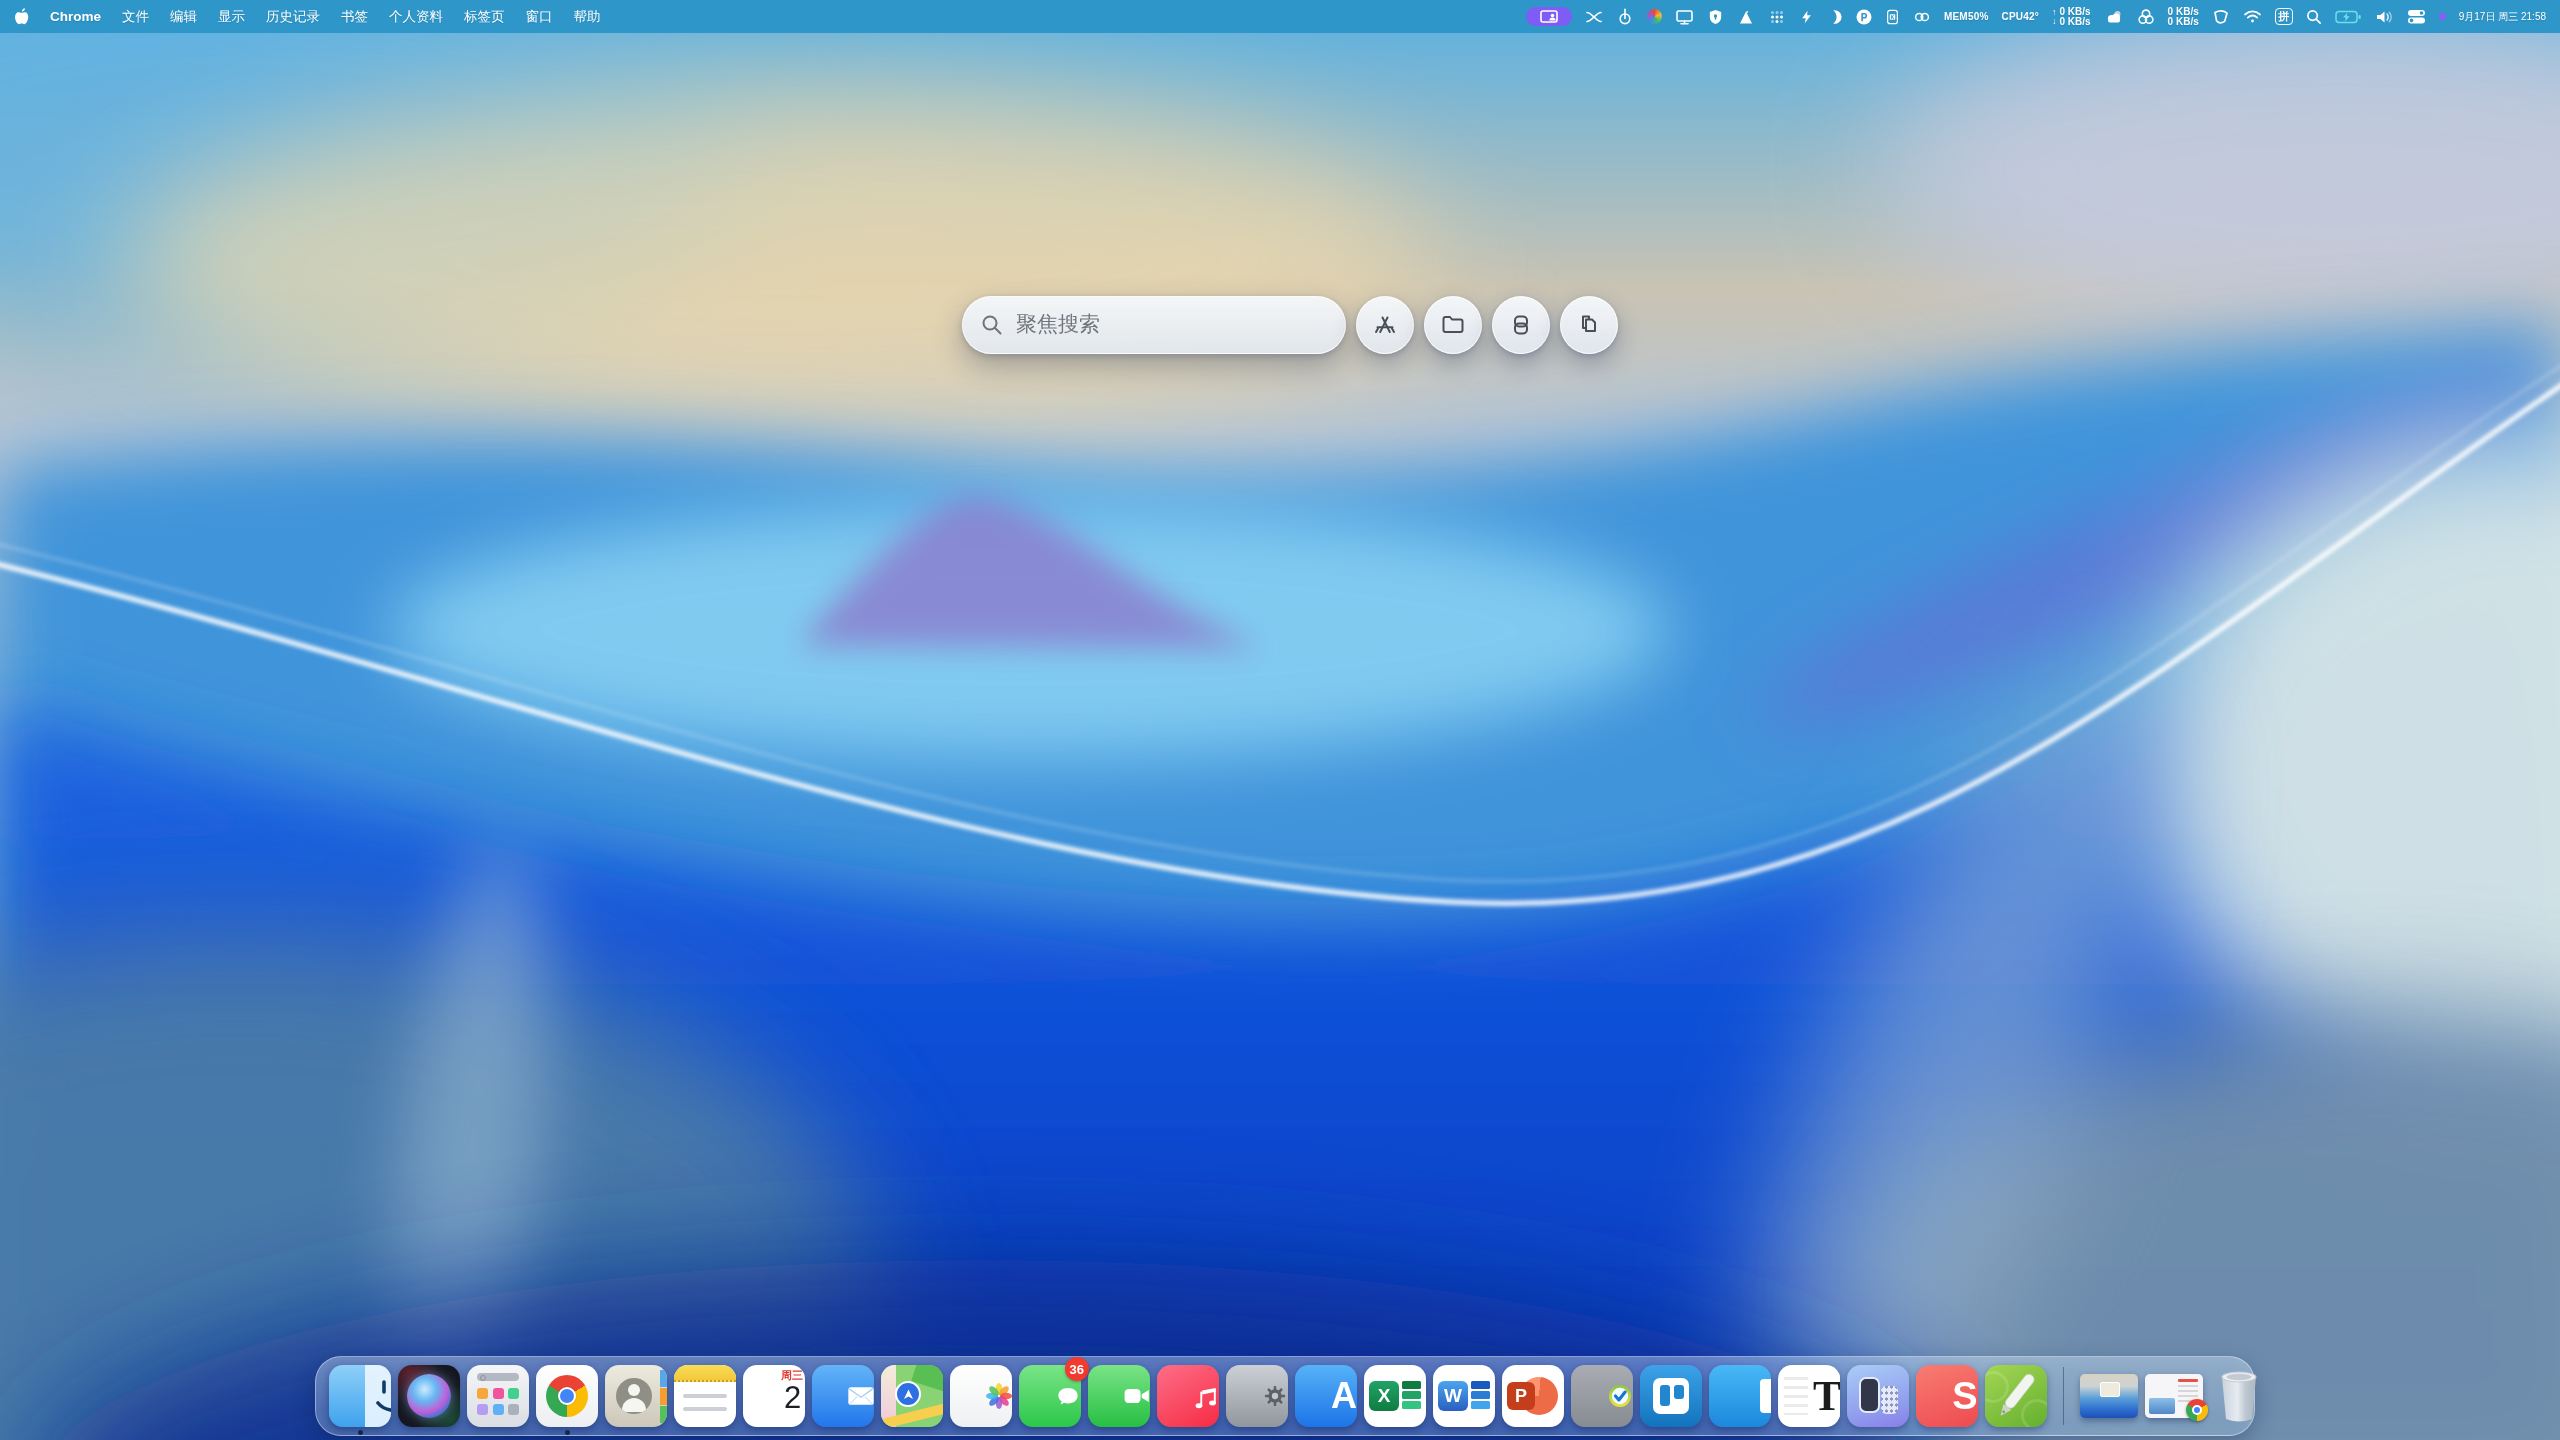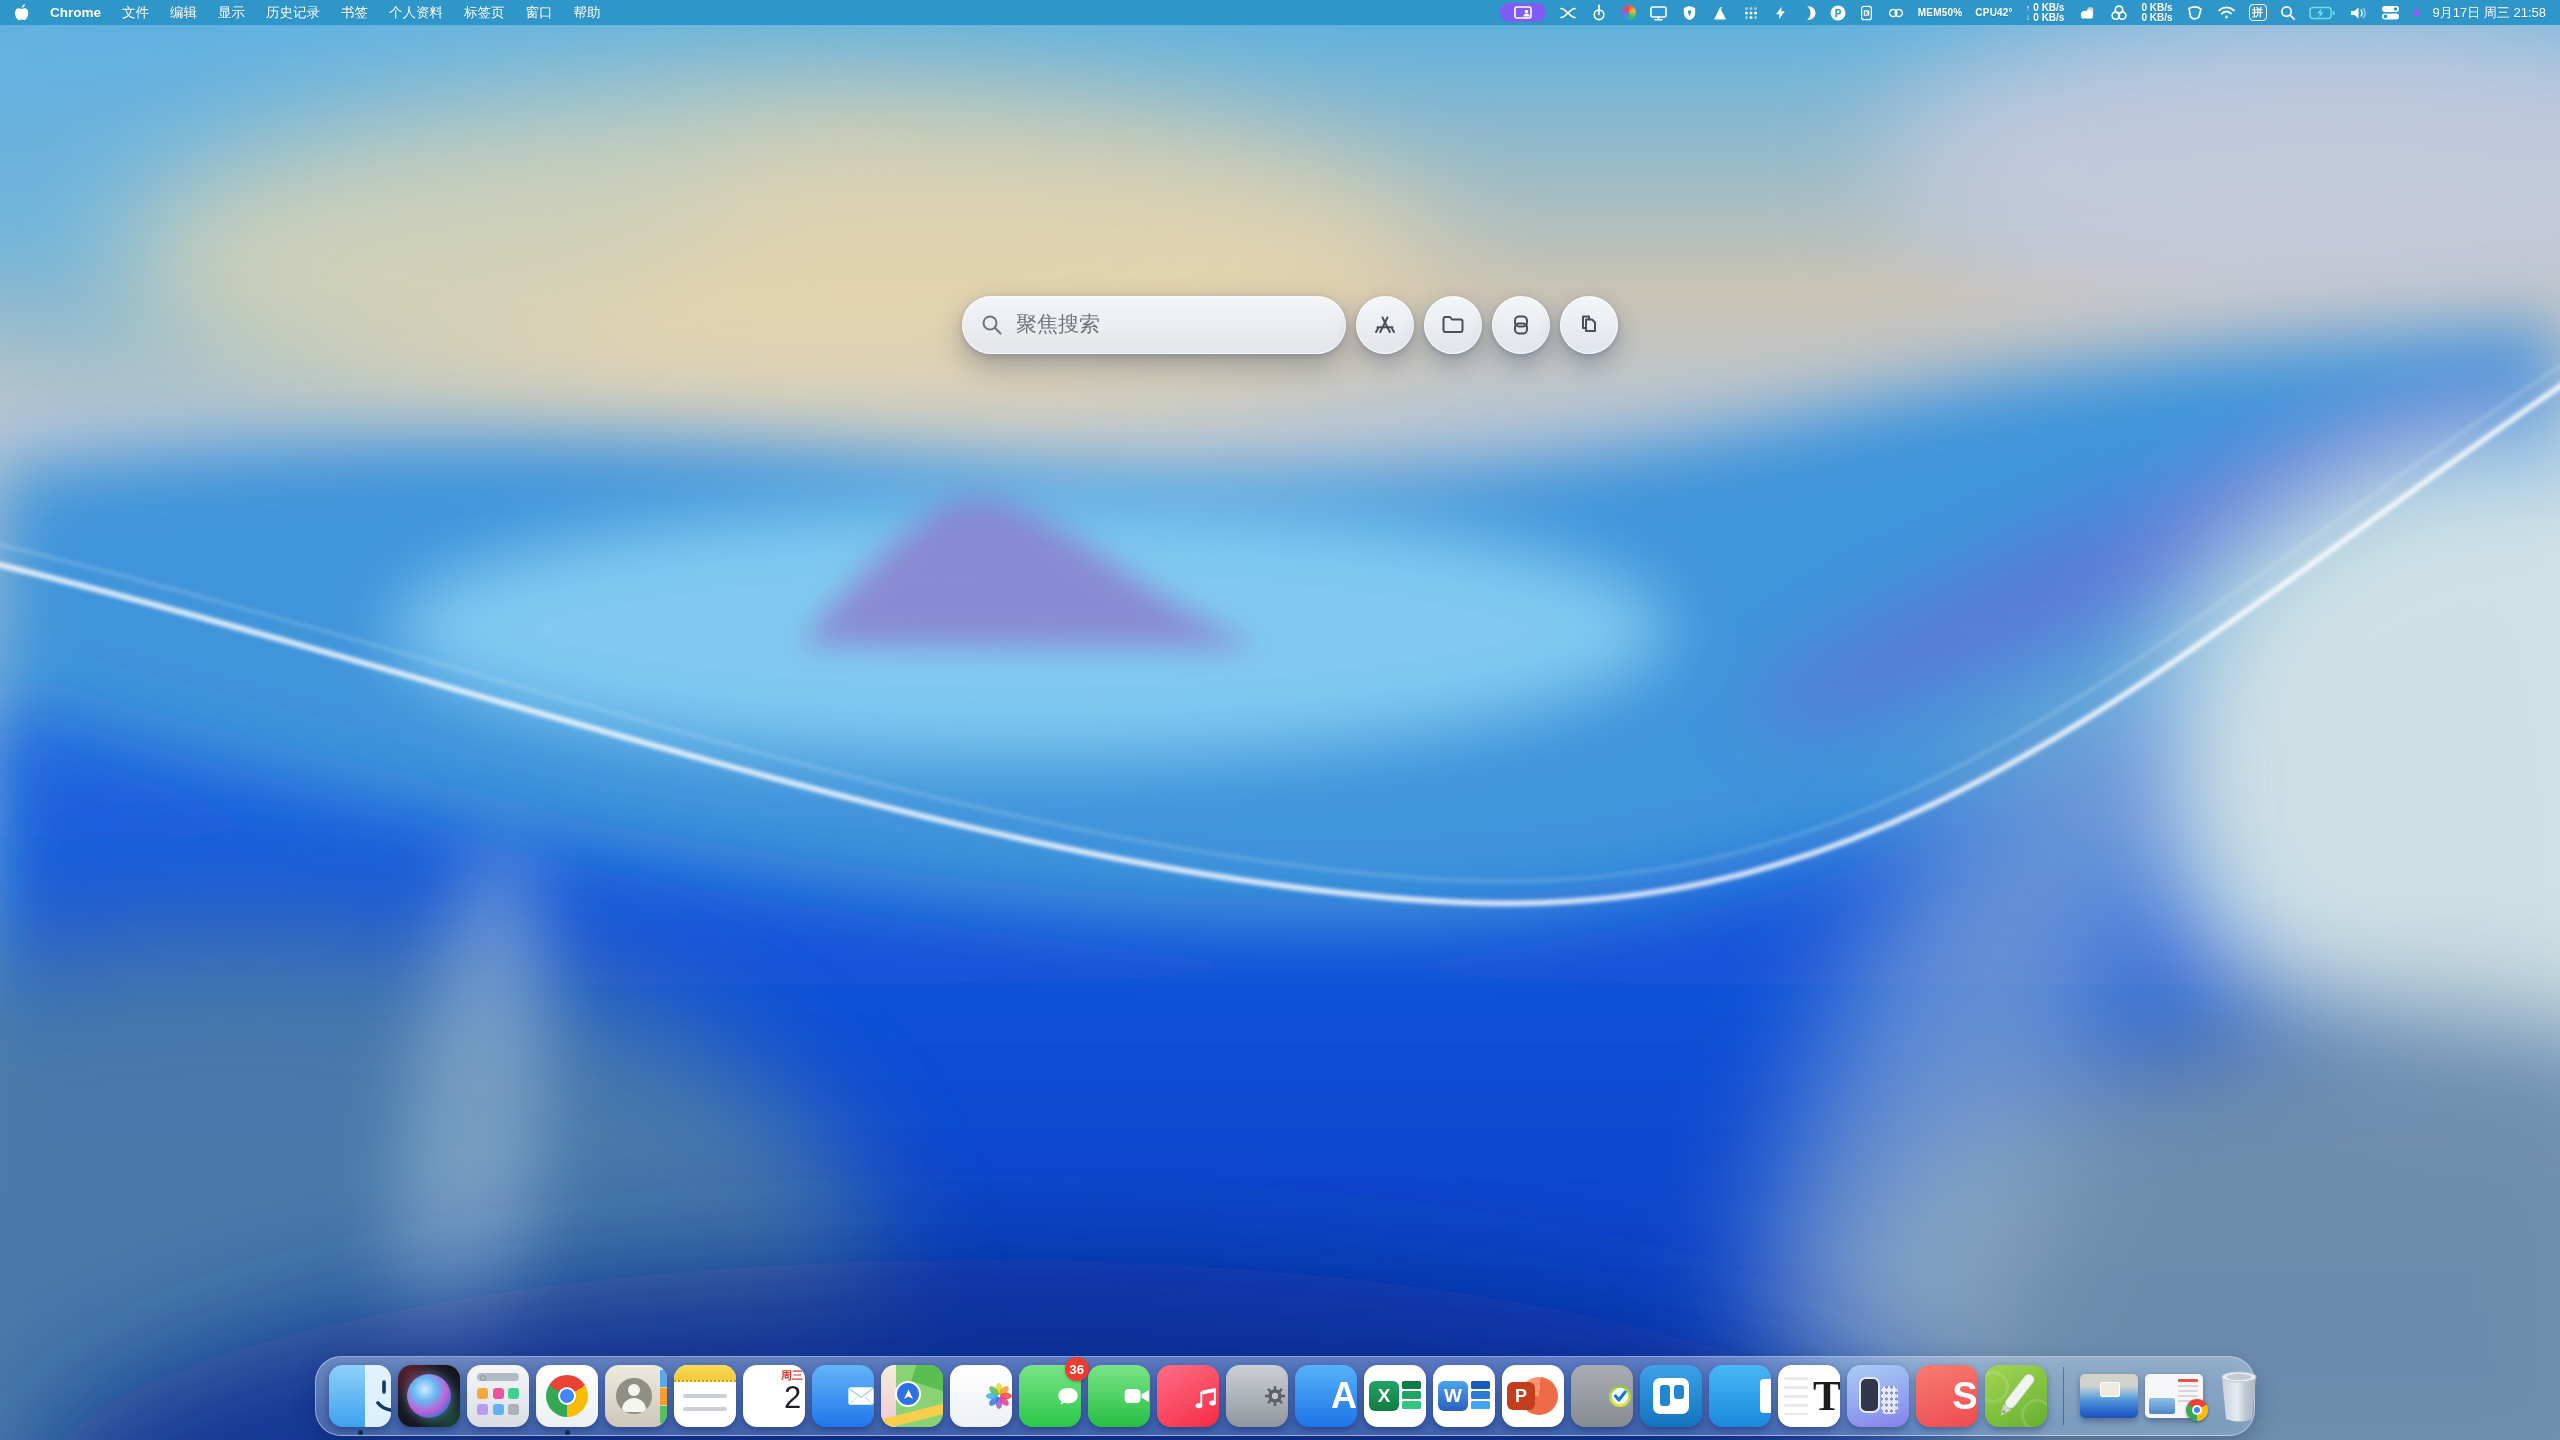--- a/index.html
+++ b/index.html
@@ -1,42 +1,42 @@
 <!DOCTYPE html>
 <html><head>
 <meta charset="utf-8">
 <style>
   html,body{margin:0;padding:0;background:#000;}
   .screen{position:relative;width:2560px;height:1440px;overflow:hidden;
     font-family:"Liberation Sans",sans-serif;-webkit-font-smoothing:antialiased;}
   .wallpaper{position:absolute;inset:0;width:2560px;height:1440px;display:block;}
 
   
-  .menubar{position:absolute;top:0;left:0;right:0;height:25px;background:#2e96c8;
+  .menubar{position:absolute;top:0;left:0;right:0;height:33px;background:#2e96c8;
     display:flex;align-items:center;padding:0 14px;color:#fff;font-size:13.5px;
     text-shadow:0 1px 1px rgba(0,50,90,.18);z-index:50;}
   .mb-left{display:flex;align-items:center;gap:21px;}
   .mb-left .appname{font-weight:bold;}
   .mb-item{white-space:nowrap;cursor:default;}
   .mb-right{margin-left:auto;display:flex;align-items:center;gap:13px;}
   .st{display:flex;align-items:center;justify-content:center;line-height:0;}
   .st svg{display:block;}
   .st2l{display:flex;flex-direction:row;align-items:center;line-height:10px;
     font-size:10px;font-weight:bold;letter-spacing:.2px;}
   .net{display:flex;align-items:center;gap:3px;}
   .net .arrows{display:flex;flex-direction:column;font-size:9px;line-height:9px;font-weight:bold;}
   .net .vals{display:flex;flex-direction:column;font-size:10px;line-height:10px;font-weight:bold;text-align:right;}
   .pill-purple{background:#7e5cf5;border-radius:10px;width:46px;height:19px;
     display:flex;align-items:center;justify-content:center;}
   .ime{border:1.5px solid #fff;border-radius:4px;width:16px;height:15px;display:flex;
     align-items:center;justify-content:center;font-size:11px;font-weight:bold;line-height:1;}
   .cc-dot{width:7px;height:7px;border-radius:50%;background:#8b5cf6;}
   .orb{width:15px;height:15px;border-radius:50%;
     background:conic-gradient(#e84c3c,#f5b63c,#3cc15a,#3c8fe8,#9b59c8,#e84c3c);}
-  .clock{font-size:13px;white-space:nowrap;}
+  .clock{font-size:10px;white-space:nowrap;}
 
   
   .spot-wrap{position:absolute;left:962px;top:296px;display:flex;align-items:center;z-index:40;}
   .spot-pill{width:384px;height:58px;border-radius:29px;
     background:linear-gradient(180deg,rgba(244,247,250,.96),rgba(226,231,238,.94));
     border:1px solid rgba(255,255,255,.75);
     box-shadow:0 12px 30px rgba(10,30,80,.30), 0 2px 6px rgba(10,30,80,.18);
     display:flex;align-items:center;padding:0 18px;box-sizing:border-box;}
   .spot-pill svg{flex:0 0 auto;margin-right:11px;}
   .sp-input{border:none;outline:none;background:transparent;flex:1;

